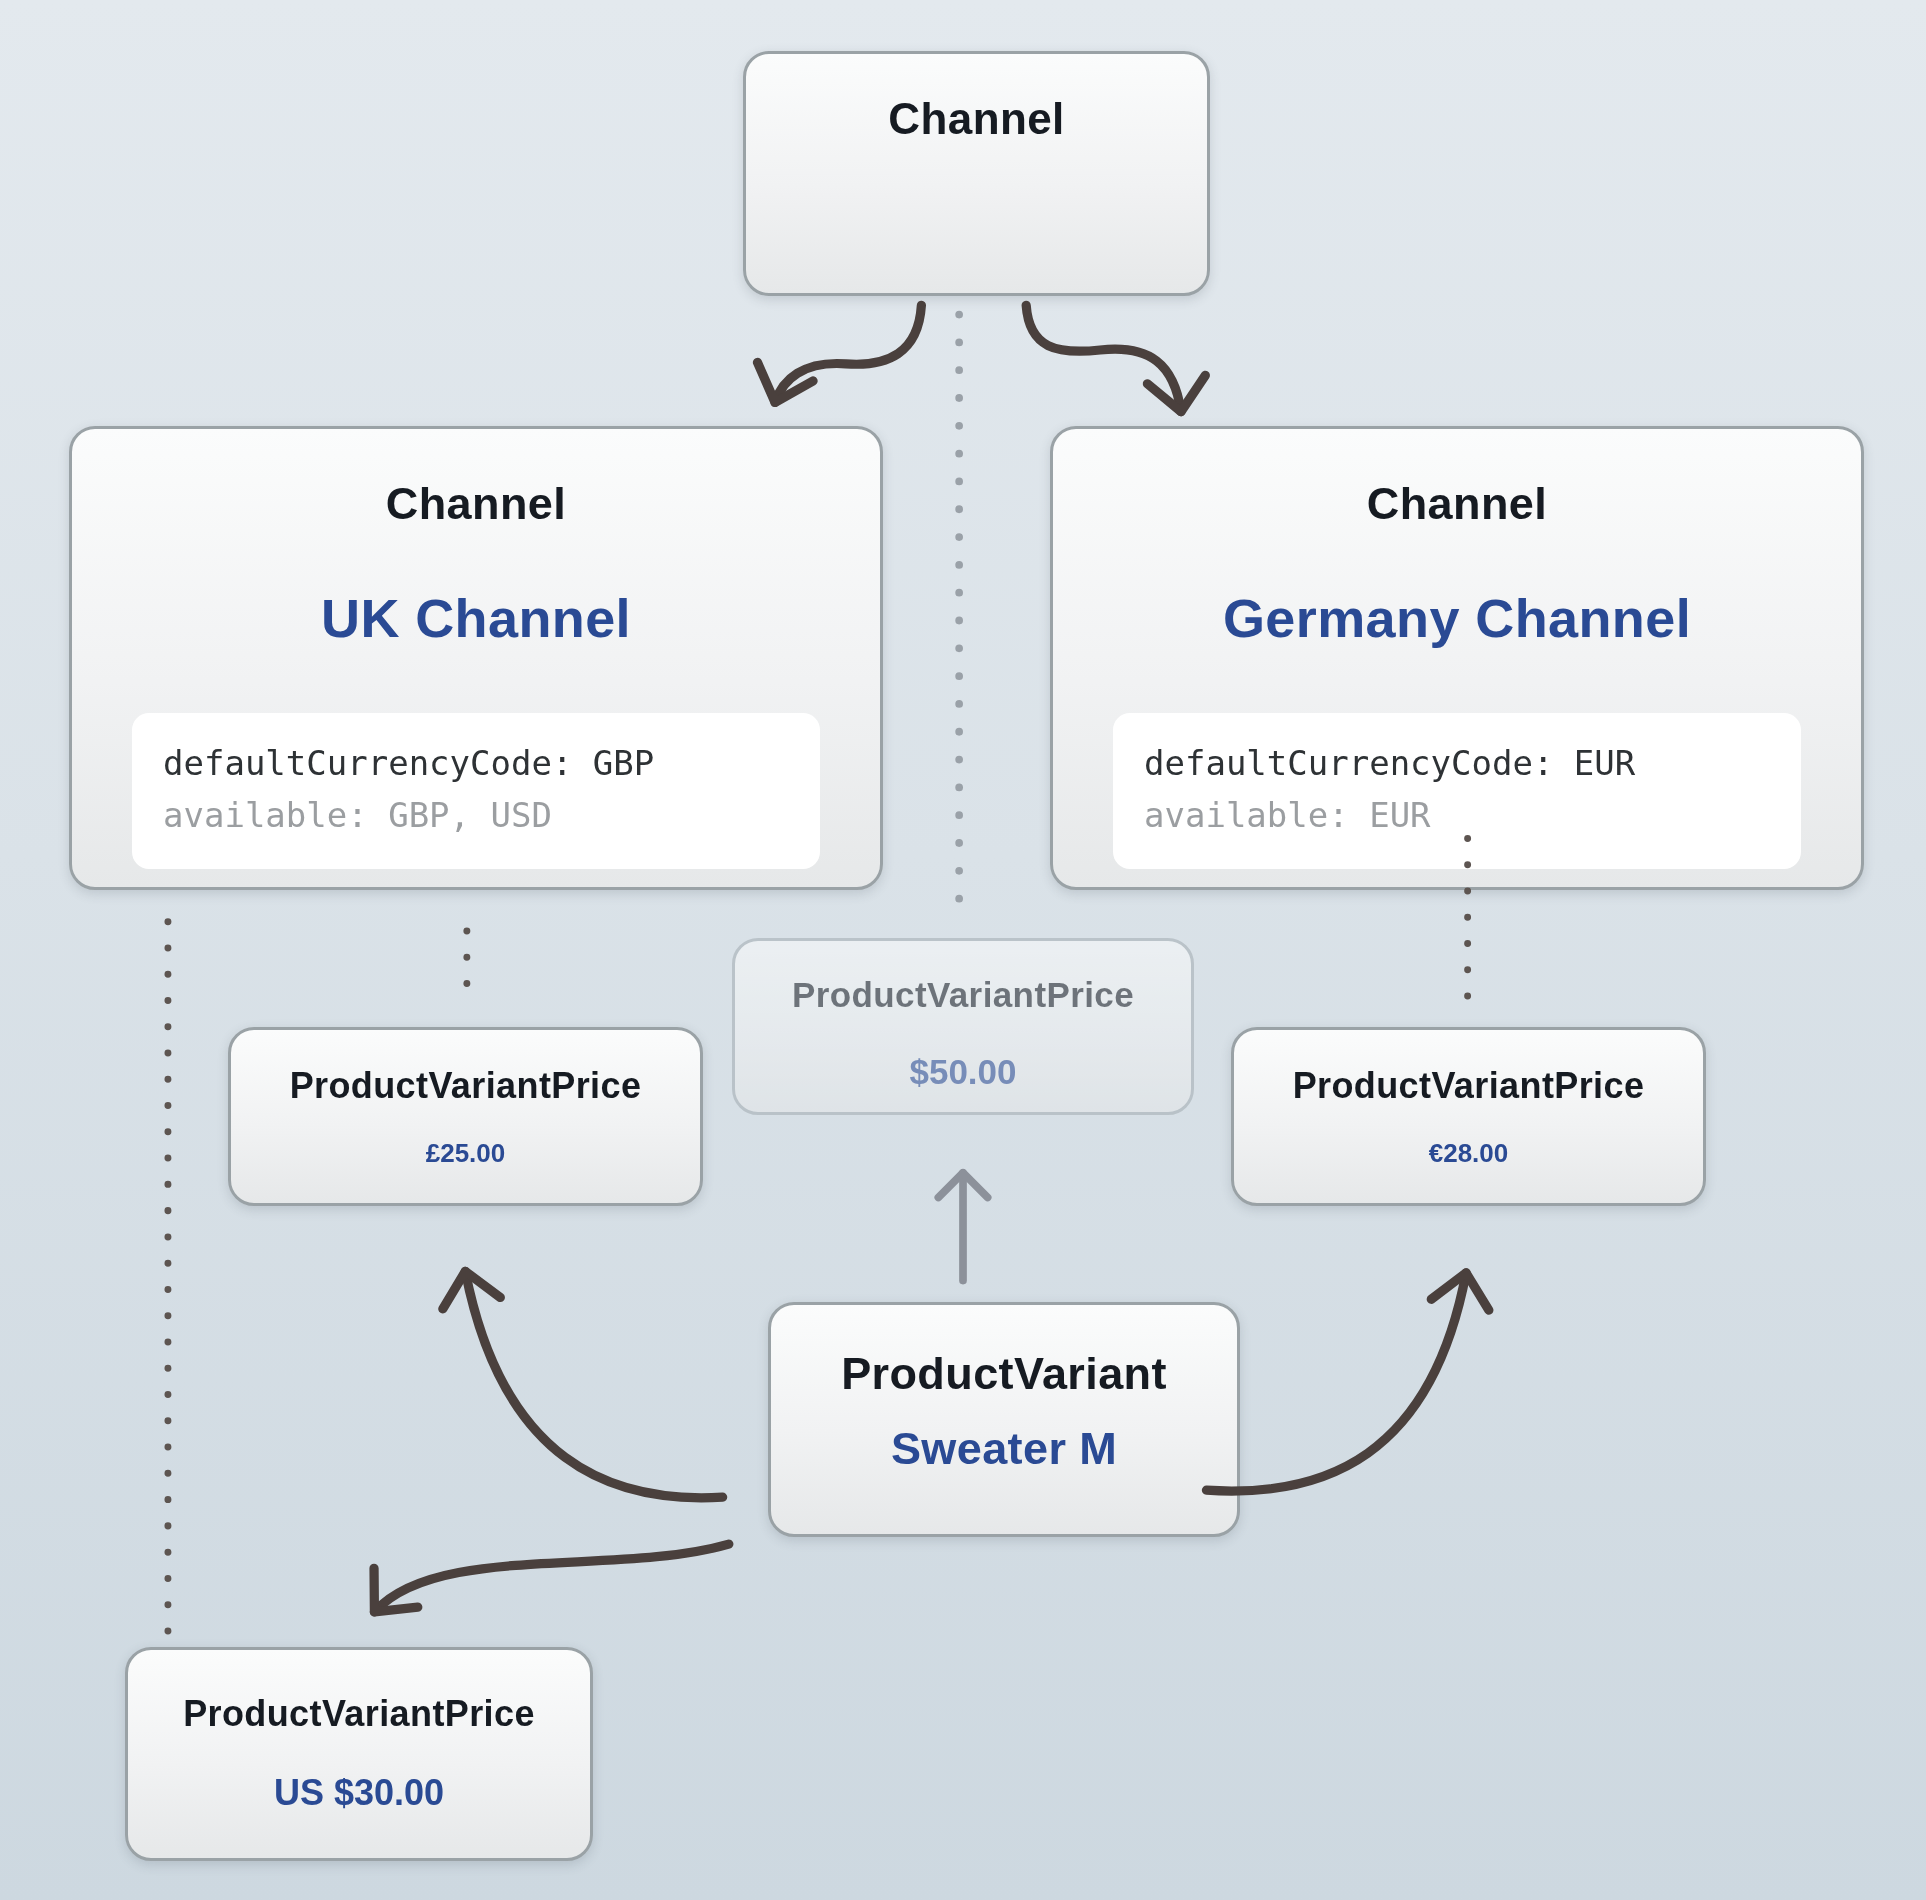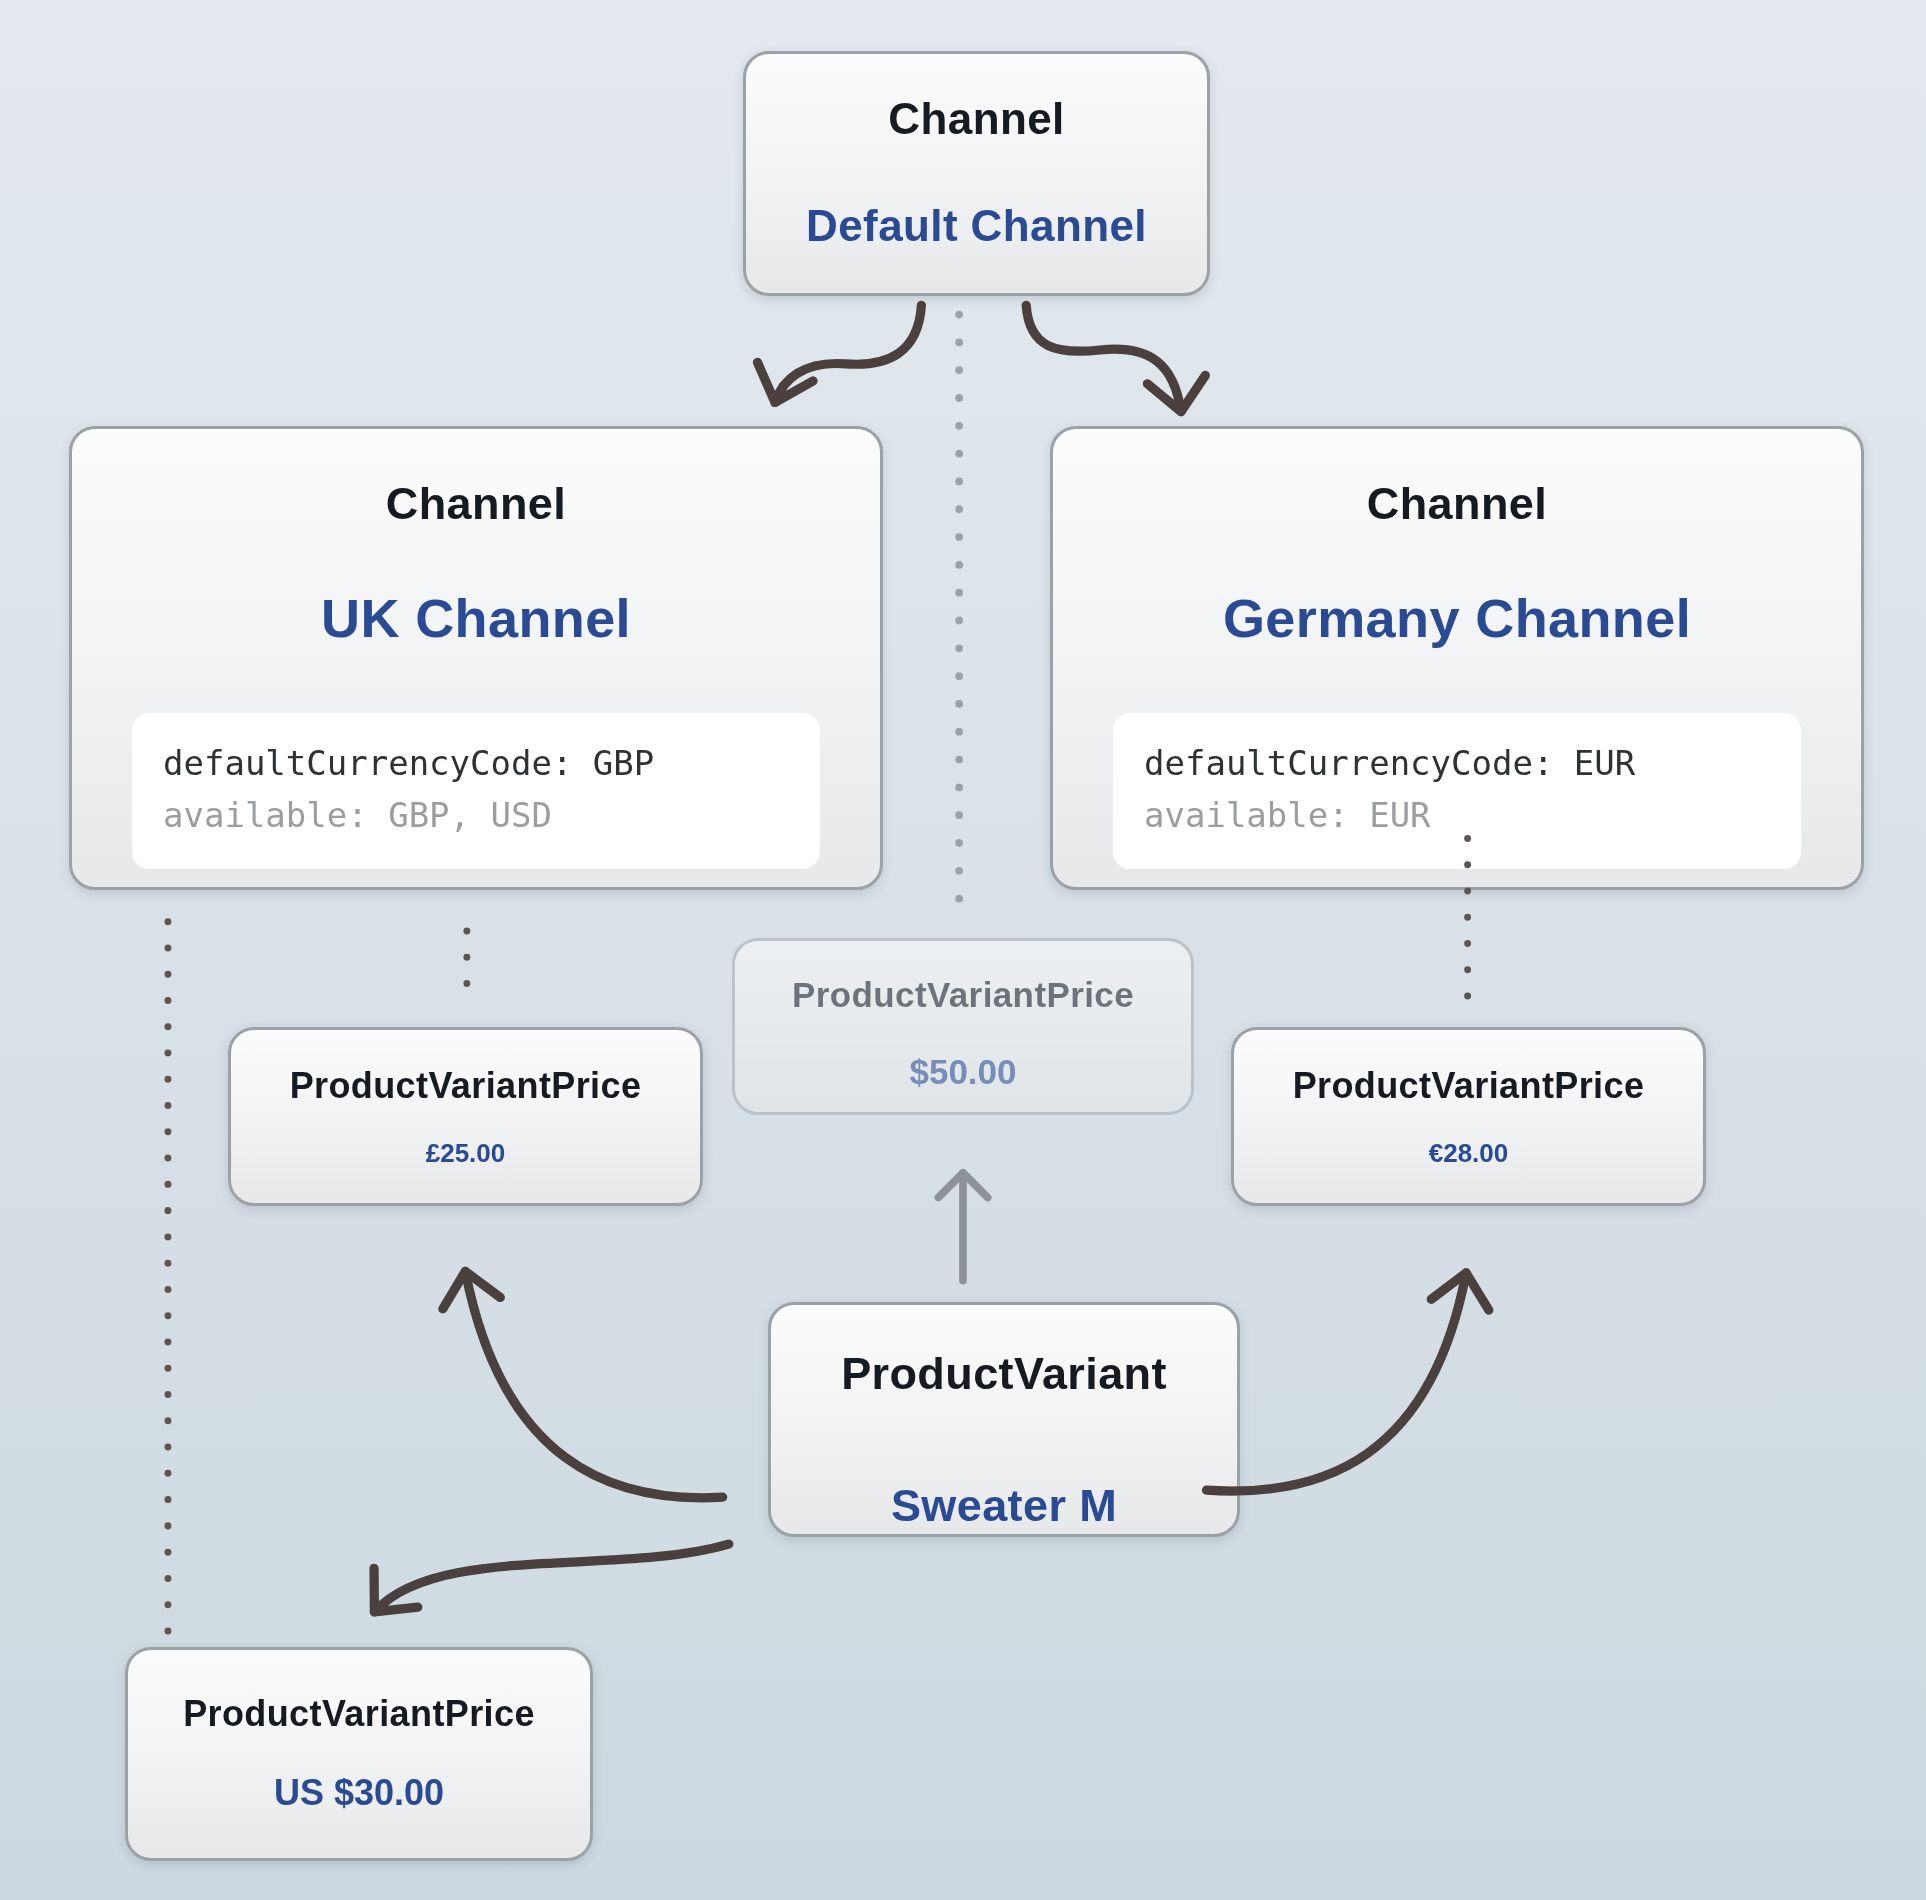--- a/index.html
+++ b/index.html
@@ -32,21 +32,21 @@
   
   .top  .node-title{margin-top:40px;}
   .top  .node-name{margin-top:57px;}
   .big  .node-title{margin-top:49px;font-size:45px;}
   .big  .node-name{margin-top:57px;font-size:54px;}
   .small .node-title{margin-top:35px;font-size:36px;}
   .small .node-value{margin-top:31px;font-size:26px;}
   .ush  .node-title{margin-top:43px;font-size:36px;}
   .ush  .node-value{margin-top:37px;font-size:36px;}
   .pv   .node-title{margin-top:43px;font-size:45px;}
-  .pv   .node-name{margin-top:80px;font-size:45px;}
+  .pv   .node-name{margin-top:23px;font-size:45px;}
   .ghost .node-title{margin-top:34px;font-size:35px;}
   .ghost .node-value{margin-top:37px;font-size:35px;}
 
   .faded{opacity:.55;box-shadow:none;border-color:#a2abb1;}
 
   .code-block{
     margin-top:64px;
     width:calc(100% - 120px);
     box-sizing:border-box;
     background:#ffffff;
@@ -68,21 +68,20 @@
   .ah-dark-path{stroke:var(--arrow_dark);stroke-width:12;fill:none;stroke-linecap:round;stroke-linejoin:round;}
   .ah-gray-path{stroke:var(--arrow_gray);stroke-width:10;fill:none;stroke-linecap:round;stroke-linejoin:round;}
 </style>
 </head>
 <body>
 
 <div id="canvas">
 
   <div class="node top" style="left:743px;top:51px;width:467px;height:245px;">
     <div class="node-title">Channel</div>
-    <div class="node-name">Default Channel</div>
   </div>
 
   <div class="node big" style="left:69px;top:426px;width:814px;height:464px;">
     <div class="node-title">Channel</div>
     <div class="node-name">UK Channel</div>
     <div class="code-block">
       <div class="code-line1">defaultCurrencyCode: GBP</div>
       <div class="code-line2">available: GBP, USD</div>
     </div>
   </div>

